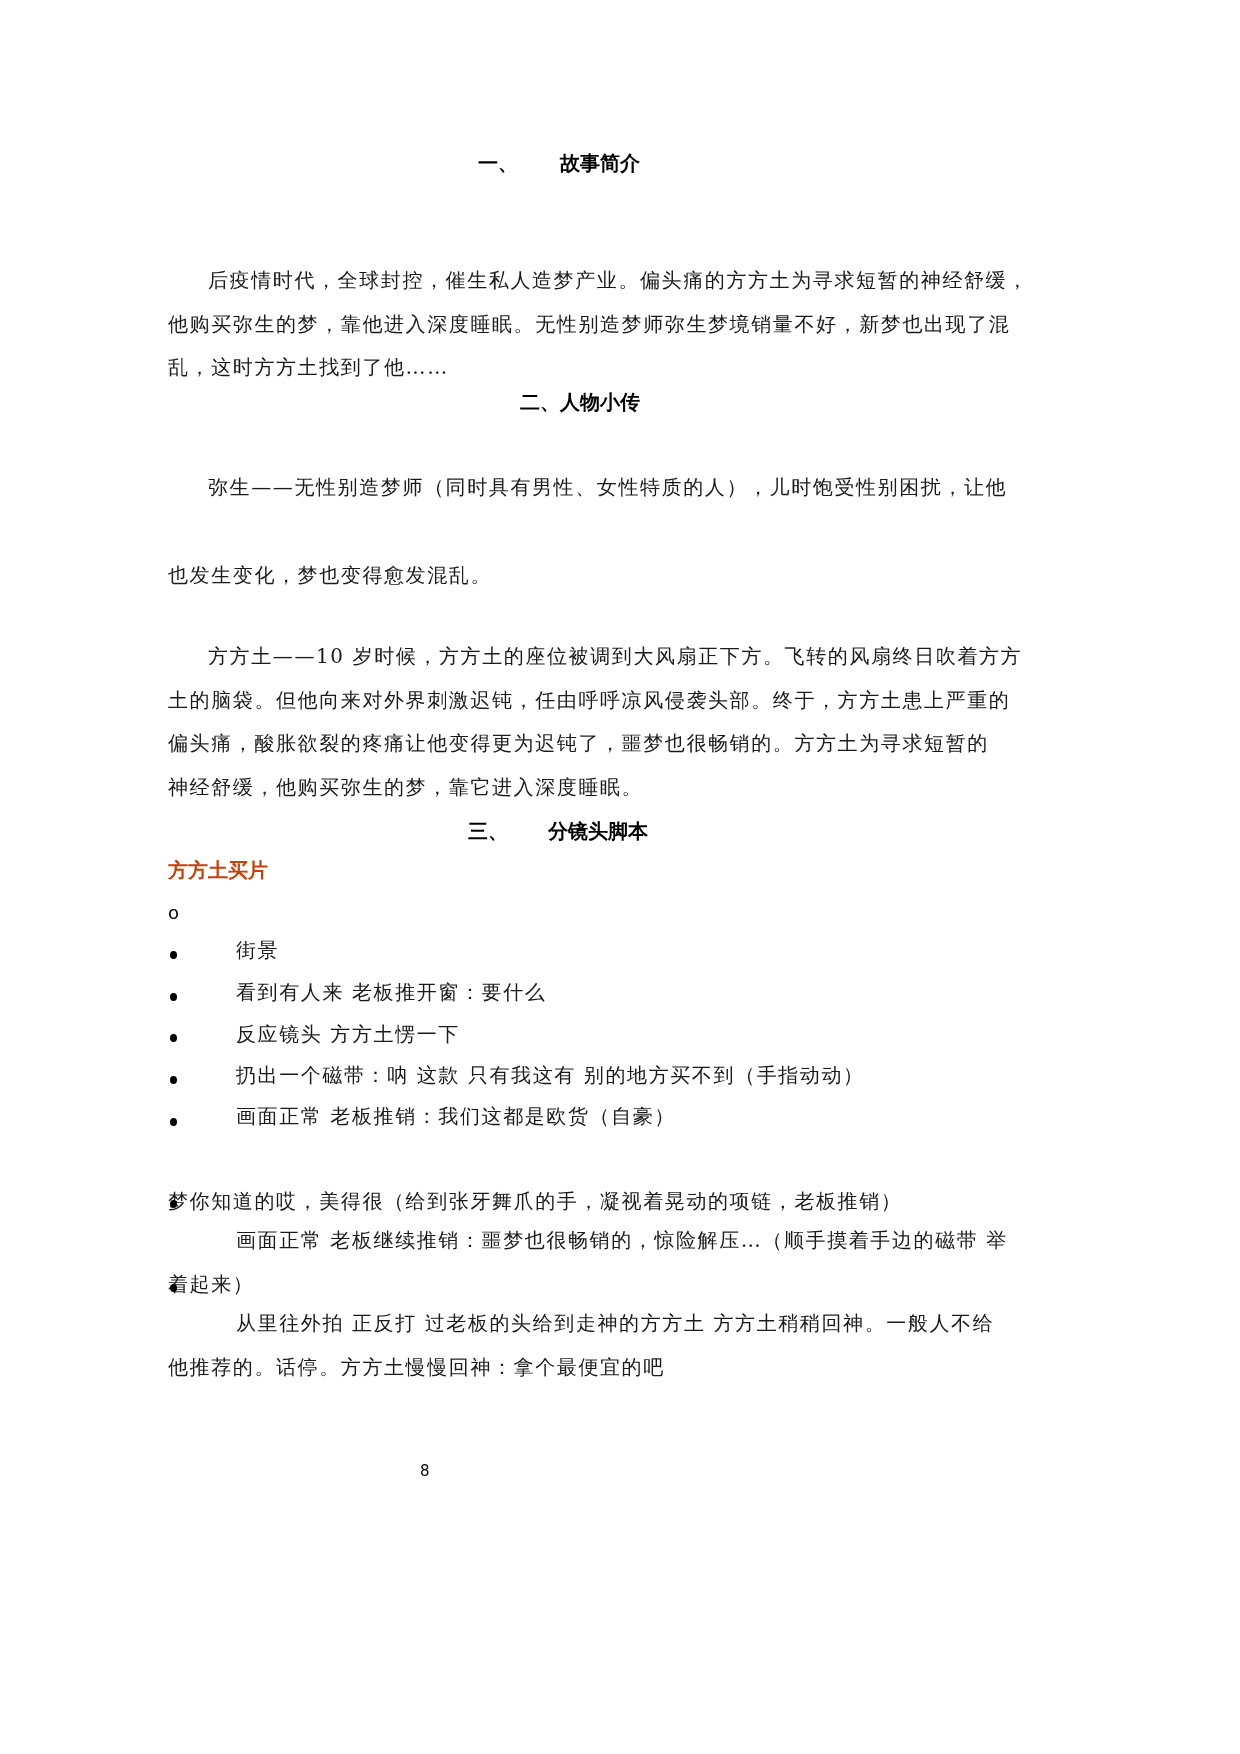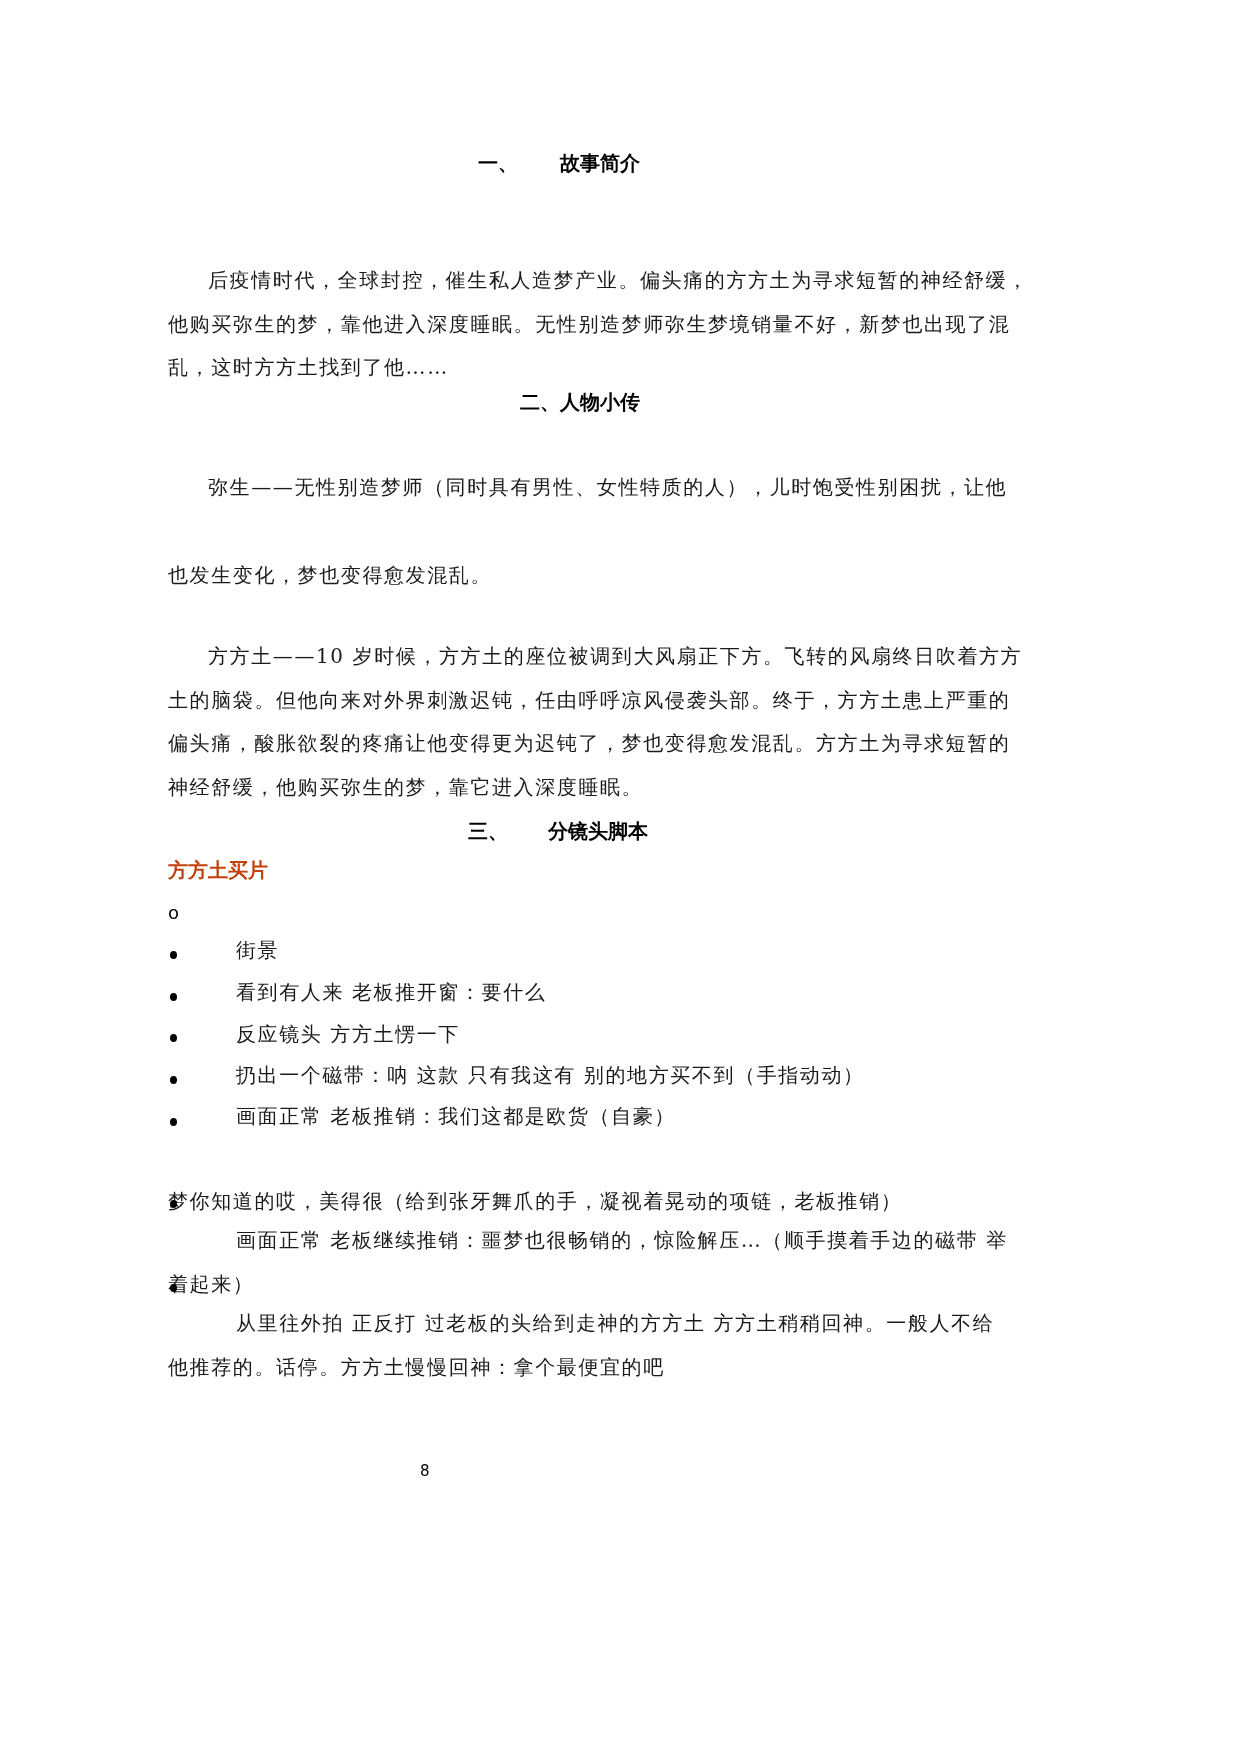--- a/index.html
+++ b/index.html
@@ -54,21 +54,21 @@
 
   <div class="abs heading" style="left:478px; top:389px;text-align:right;">
     <span class="num">二、</span><span>人物小传</span>
   </div>
 
   <div class="abs line" style="left:208px; top:437px;">弥生——无性别造梦师（同时具有男性、女性特质的人），儿时饱受性别困扰，让他</div>
   <div class="abs line" style="left:168px; top:525px;">也发生变化，梦也变得愈发混乱。</div>
 
   <div class="abs line" style="left:208px; top:606px;">方方土——10 岁时候，方方土的座位被调到大风扇正下方。飞转的风扇终日吹着方方</div>
   <div class="abs line" style="left:168px; top:650px;">土的脑袋。但他向来对外界刺激迟钝，任由呼呼凉风侵袭头部。终于，方方土患上严重的</div>
-  <div class="abs line" style="left:168px; top:693px;">偏头痛，酸胀欲裂的疼痛让他变得更为迟钝了，梦也变得愈发混乱。方方土为寻求短暂的</div>
+  <div class="abs line" style="left:168px; top:693px;">偏头痛，酸胀欲裂的疼痛让他变得更为迟钝了，噩梦也很畅销的。方方土为寻求短暂的</div>
   <div class="abs line" style="left:168px; top:737px;">神经舒缓，他购买弥生的梦，靠它进入深度睡眠。</div>
 
   <div class="abs heading" style="left:468px; top:818px;">
     <span class="num" style="width:80px;">三、</span><span>分镜头脚本</span>
   </div>
 
   <div class="abs subhead" style="left:168px; top:857px;">方方土买片</div>
 
   <div class="marker" style="left:168px; top:902px;">o</div>
   <div class="abs line" style="left:236px; top:900px;text-align:right;">街景</div>

